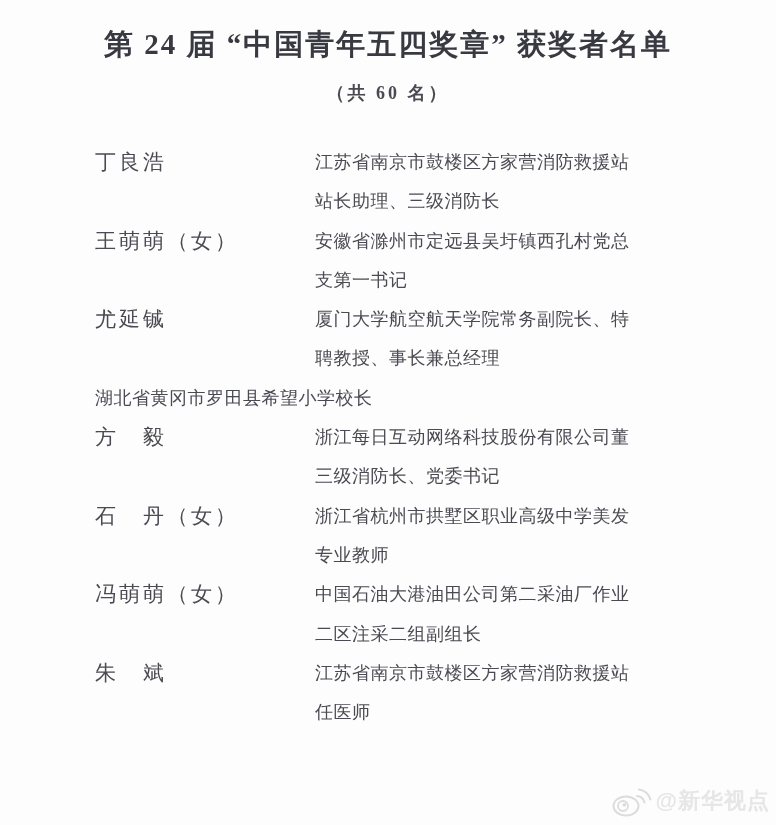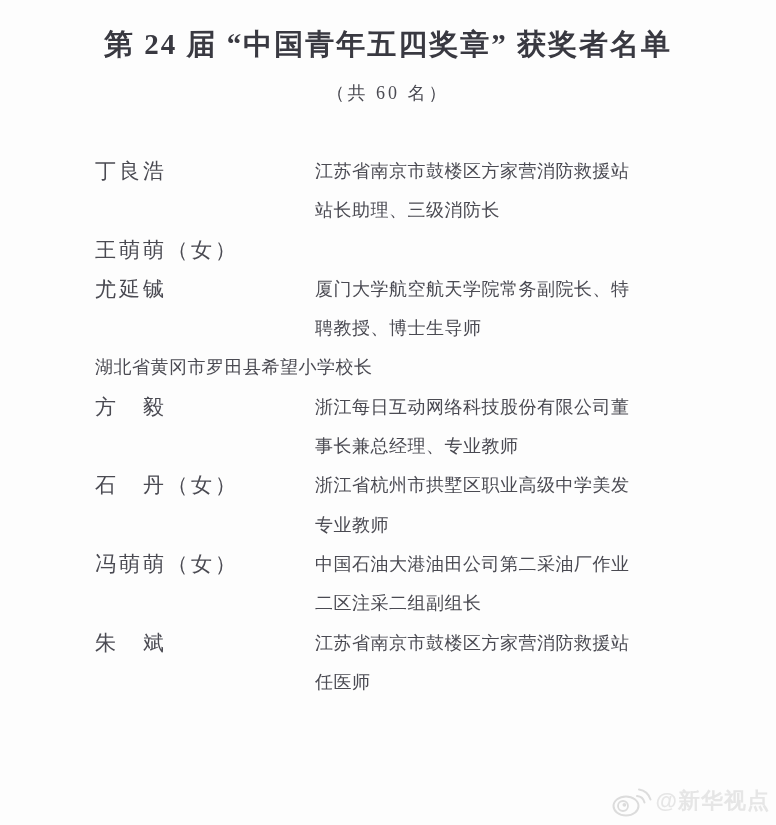--- a/index.html
+++ b/index.html
@@ -25,24 +25,25 @@
     letter-spacing: 2px;
     color: #393941;
     font-family: "Liberation Serif", serif;
   }
   .doc-subtitle {
     margin-top: 16px;
     text-align: center;
     font-size: 18px;
     letter-spacing: 3px;
     color: #4a4a52;
+    font-weight: bold;
   }
   .awardee-list {
     position: absolute;
-    top: 152px;
+    top: 143px;
     left: 95px;
     width: 600px;
   }
   .entry {
     display: flex;
     align-items: flex-start;
   }
   .entry .name {
     width: 220px;
     flex: 0 0 220px;
@@ -93,41 +94,45 @@
     <div class="entry">
       <div class="name">丁良浩</div>
       <div class="desc">
         <div class="line">江苏省南京市鼓楼区方家营消防救援站</div>
         <div class="line">站长助理、三级消防长</div>
       </div>
     </div>
 
     <div class="entry">
       <div class="name">王萌萌（女）</div>
+      <div class="desc">
+        <div class="line">安徽省滁州市定远县吴圩镇西孔村党总</div>
+        <div class="line">支第一书记</div>
+      </div>
     </div>
 
     <div class="entry">
       <div class="name">尤延铖</div>
       <div class="desc">
         <div class="line">厦门大学航空航天学院常务副院长、特</div>
-        <div class="line">聘教授、博士生导师</div>
+        <div class="line">聘教授、事长兼总经理</div>
       </div>
     </div>
 
     <div class="entry">
       <div class="desc">
         <div class="line">湖北省黄冈市罗田县希望小学校长</div>
       </div>
     </div>
 
     <div class="entry">
       <div class="name">方　毅</div>
       <div class="desc">
         <div class="line">浙江每日互动网络科技股份有限公司董</div>
-        <div class="line">事长兼总经理、专业教师</div>
+        <div class="line">三级消防长、党委书记</div>
       </div>
     </div>
 
     <div class="entry">
       <div class="name">石　丹（女）</div>
       <div class="desc">
         <div class="line">浙江省杭州市拱墅区职业高级中学美发</div>
         <div class="line">专业教师</div>
       </div>
     </div>

